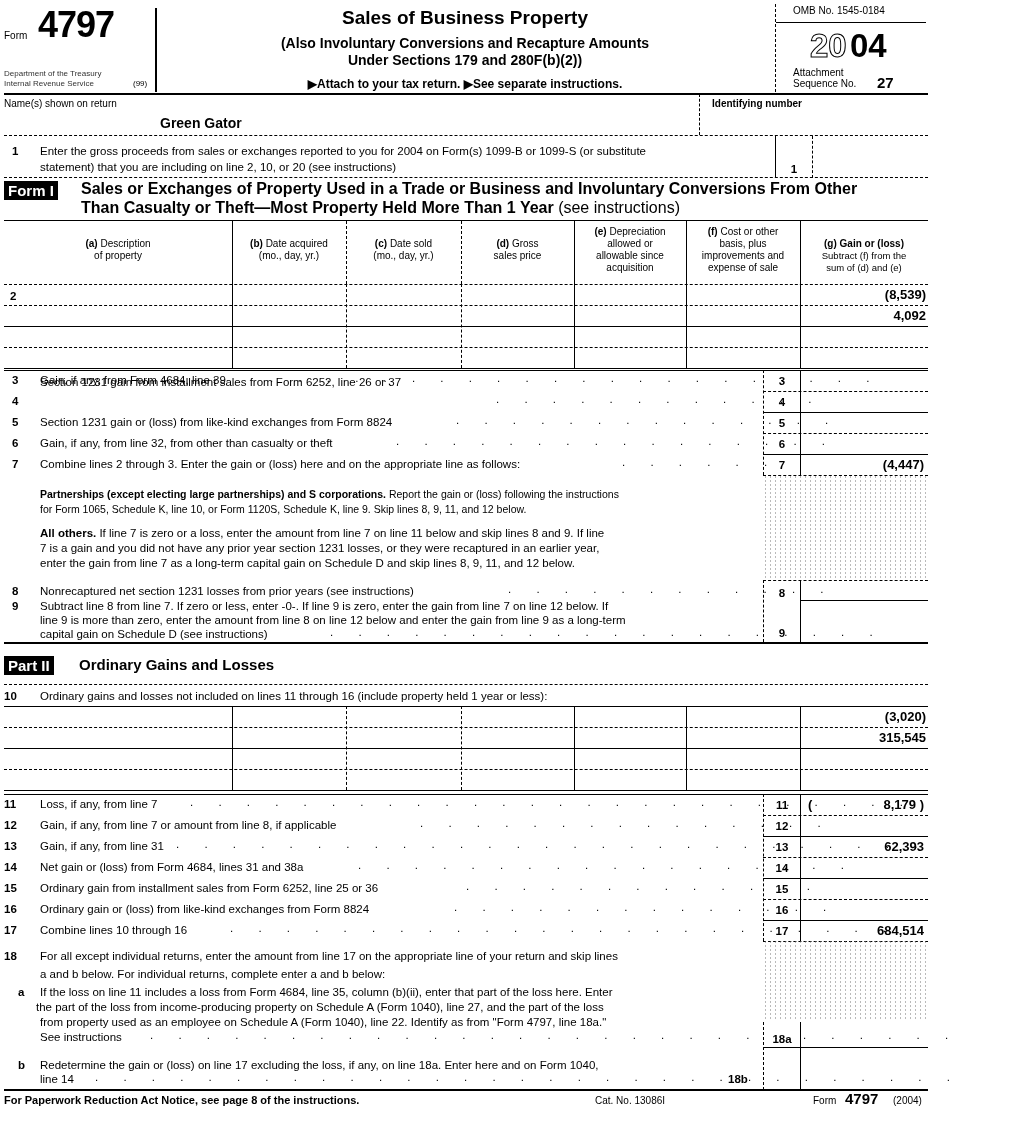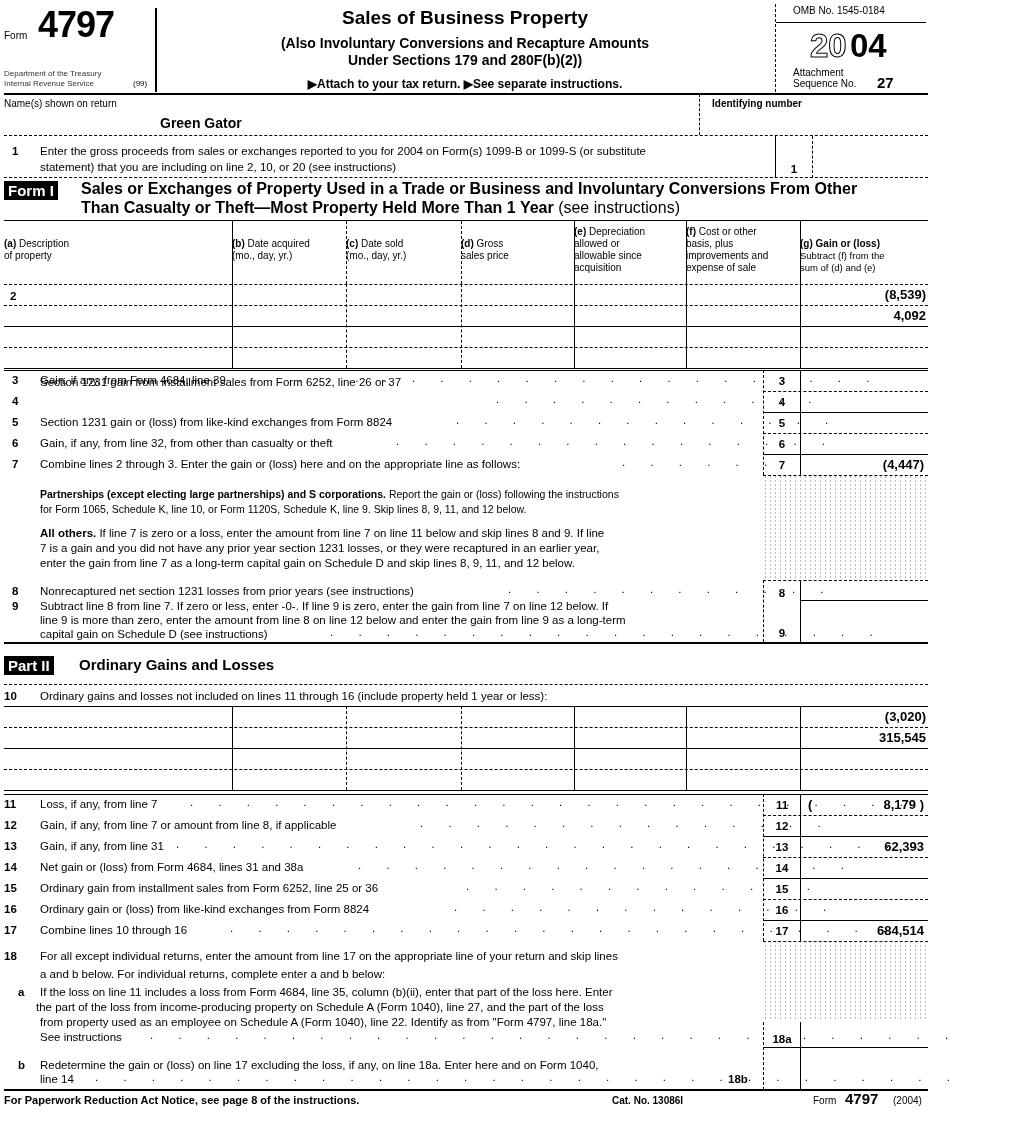--- a/index.html
+++ b/index.html
@@ -14,21 +14,21 @@
   .b { font-weight: bold; }
   .ln { position: absolute; font-size: 11.5px; font-weight: bold; }
   .txt { position: absolute; font-size: 11.5px; white-space: nowrap; }
   .dots { position: absolute; font-size: 11.5px; letter-spacing: 11px; white-space: nowrap; }
   .box-num { position: absolute; font-size: 11.5px; font-weight: bold; text-align: center; width: 36px; }
   .amt { position: absolute; font-size: 13px; font-weight: bold; text-align: right; width: 120px; font-family: "Liberation Sans Narrow", "Liberation Sans", sans-serif; }
   .shade { position: absolute; background-image:
       radial-gradient(#777 0.6px, transparent 0.9px);
       background-size: 5px 4px; opacity: 0.55; }
   .part-tag { position: absolute; background: #000; color: #fff; font-weight: bold; font-size: 15px; padding: 0 4px; line-height: 19px; }
-  .colhdr { position: absolute; font-size: 10px; text-align: left; line-height: 12px; }
+  .colhdr { position: absolute; font-size: 10px; text-align: center; line-height: 12px; }
 </style>
 </head>
 <body>
 
 <div>
   <span class="abs" style="left:4px;top:30px;font-size:10px;">Form</span>
   <span class="abs b" style="left:38px;top:4px;font-size:36px;letter-spacing:-1px;">4797</span>
   <span class="abs" style="left:4px;top:69px;font-size:8px;color:#333;">Department of the Treasury</span>
   <span class="abs" style="left:4px;top:79px;font-size:8px;color:#333;">Internal Revenue Service</span>
   <span class="abs" style="left:133px;top:79px;font-size:8px;">(99)</span>
@@ -344,16 +344,16 @@
 
 <span class="ln" style="left:18px;top:1059px;">b</span>
 <span class="txt" style="left:40px;top:1059px;">Redetermine the gain or (loss) on line 17 excluding the loss, if any, on line 18a. Enter here and on Form 1040,</span>
 <span class="txt" style="left:40px;top:1073px;">line 14</span>
 <span class="dots" style="left:95px;top:1071px;">. . . . . . . . . . . . . . . . . . . . . . . . . . . . . . .</span>
 <span class="box-num" style="left:720px;top:1073px;">18b</span>
 <span class="amt" style="left:804px;top:1071px;"></span>
 <div class="hline hthick" style="left:4px;top:1089px;width:924px;"></div>
 
 <span class="abs b" style="left:4px;top:1094px;font-size:11px;">For Paperwork Reduction Act Notice, see page 8 of the instructions.</span>
-<span class="abs" style="left:612px;top:1095px;font-size:10px;font-weight:bold;">Cat. No. 13086I</span>
+<span class="abs" style="left:595px;top:1095px;font-size:10px;">Cat. No. 13086I</span>
 <span class="abs" style="left:813px;top:1095px;font-size:10px;">Form</span>
 <span class="abs b" style="left:845px;top:1090px;font-size:15px;">4797</span>
 <span class="abs" style="left:893px;top:1095px;font-size:10px;">(2004)</span>
 
 </body></html>

